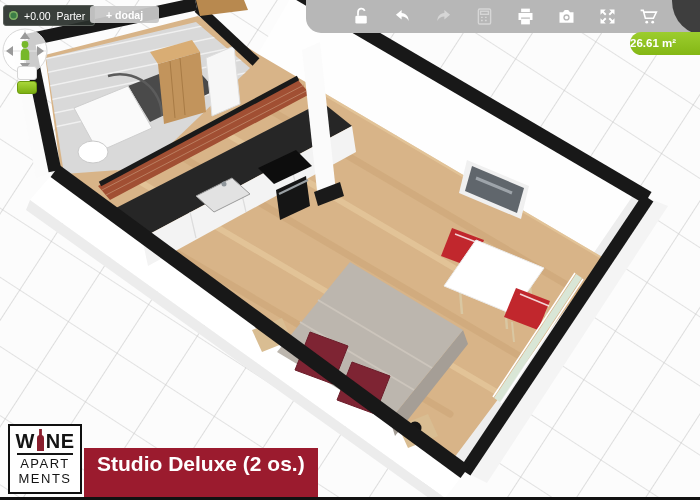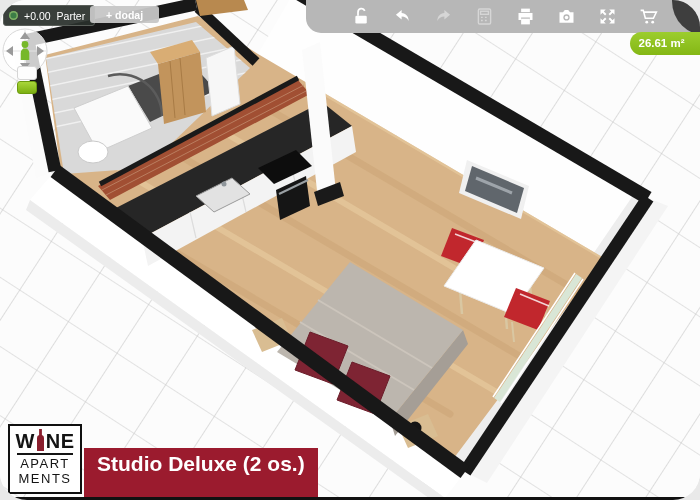--- a/index.html
+++ b/index.html
@@ -1,17 +1,17 @@
 <!DOCTYPE html>
 <html><head>
 <meta charset="utf-8">
 <style>
   html,body{margin:0;padding:0;background:#e9e9e9;}
   .stage{position:relative;width:700px;height:500px;overflow:hidden;background:#fff;
-         font-family:"Liberation Sans",sans-serif;border-radius:27px;}
+         font-family:"Liberation Sans",sans-serif;}
   .scene-svg{position:absolute;left:0;top:0;width:700px;height:500px;display:block;}
 
   
   .level-pill{position:absolute;left:3px;top:5px;height:19px;display:flex;align-items:center;
     gap:6px;padding:0 9px 0 5px;background:rgba(42,48,44,.93);border:1px solid #5a5f5a;
     border-radius:3px;color:#fff;font-size:10.5px;cursor:pointer;}
   .level-pill .dot{width:9px;height:9px;border-radius:50%;background:#3c7d46;
     box-shadow:inset 0 0 0 1.5px #7fae64;}
   .add-pill{position:absolute;left:90px;top:6px;height:17px;display:flex;align-items:center;
     padding:0 16px;background:rgba(198,198,198,.95);border-radius:3px;color:#fff;
@@ -28,21 +28,21 @@
   .toolbar{position:absolute;left:306px;top:0;width:394px;height:33px;background:#b7b7b7;
     border-radius:0 0 0 15px;display:flex;align-items:center;justify-content:space-between;
     padding:0 40px 0 44px;box-sizing:border-box;}
   .tbtn{width:22px;height:22px;display:flex;align-items:center;justify-content:center;cursor:pointer;}
   .tbtn svg{width:21px;height:21px;display:block;}
   .corner-circle{position:absolute;left:672px;top:-34px;width:70px;height:70px;border-radius:50%;
     background:#3e3e3e;cursor:pointer;}
 
   
   .area-badge{position:absolute;right:0;top:32px;width:70px;height:23px;line-height:23px;
-    text-align:center;padding-right:7px;box-sizing:border-box;color:#fff;font-size:11.5px;
+    text-align:left;padding-right:7px;box-sizing:border-box;color:#fff;font-size:11.5px;
     font-weight:bold;background:linear-gradient(#9ccd2e,#84b715);border-radius:12px 0 0 12px;}
 
   
   .logo{position:absolute;left:8px;top:424px;width:74px;background:#fff;border:2px solid #101010;
     box-sizing:border-box;text-align:center;padding:3px 2px 5px;color:#141414;}
   .logo .l1{display:flex;justify-content:center;align-items:flex-end;gap:1px;
     font-size:20px;font-weight:bold;letter-spacing:.5px;line-height:1;}
   .logo .rule{border-top:2px solid #141414;margin:2px 5px;}
   .logo .l2{font-size:13px;font-weight:normal;letter-spacing:1.5px;line-height:1.15;}
 

